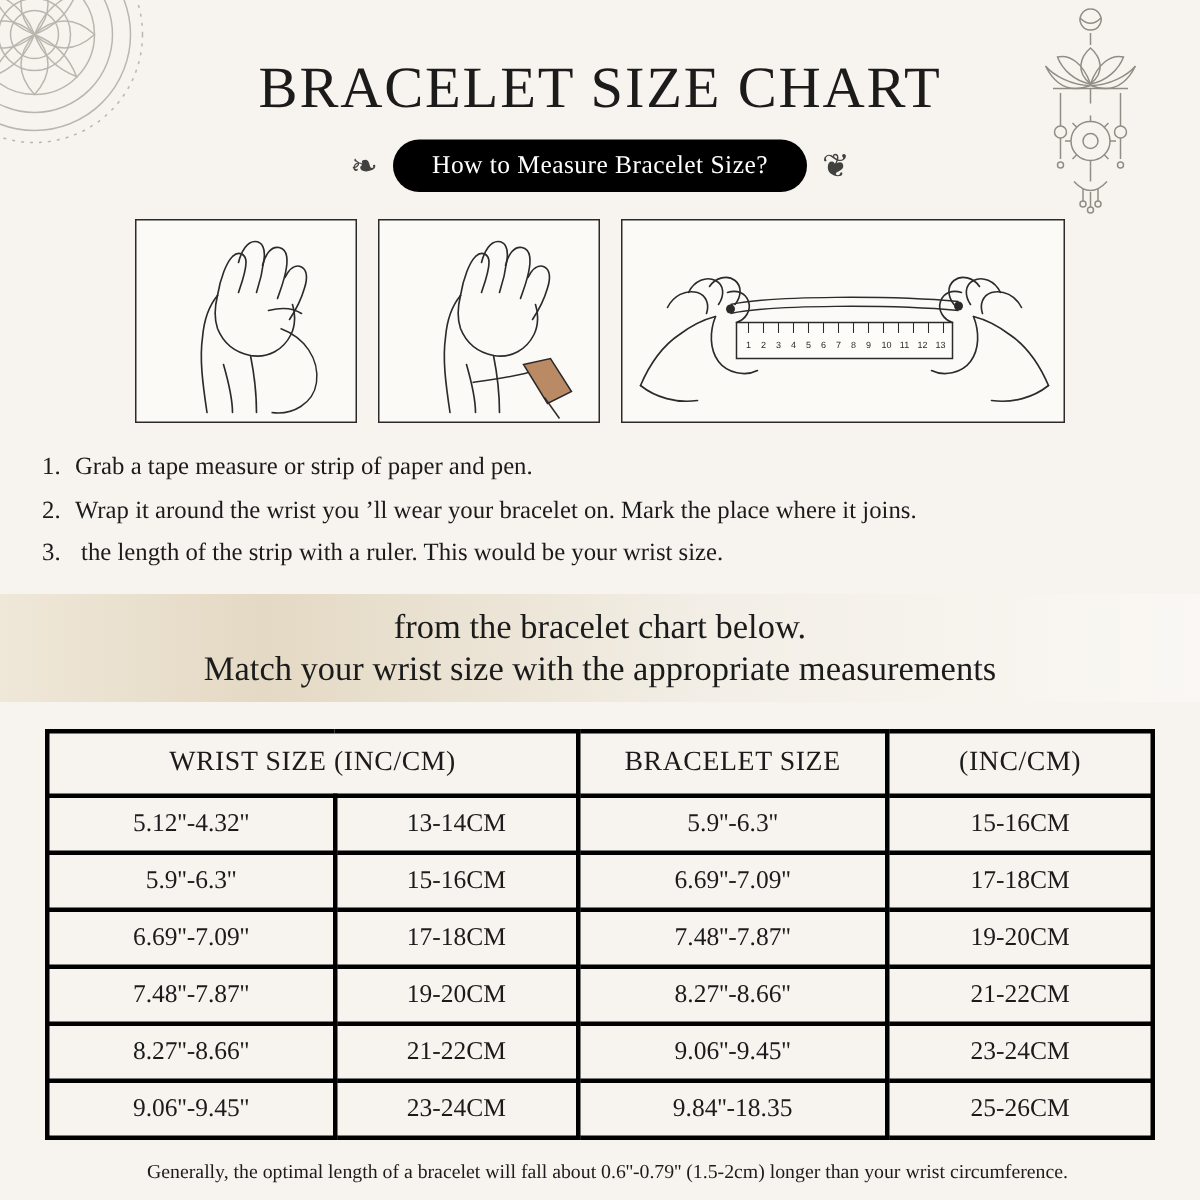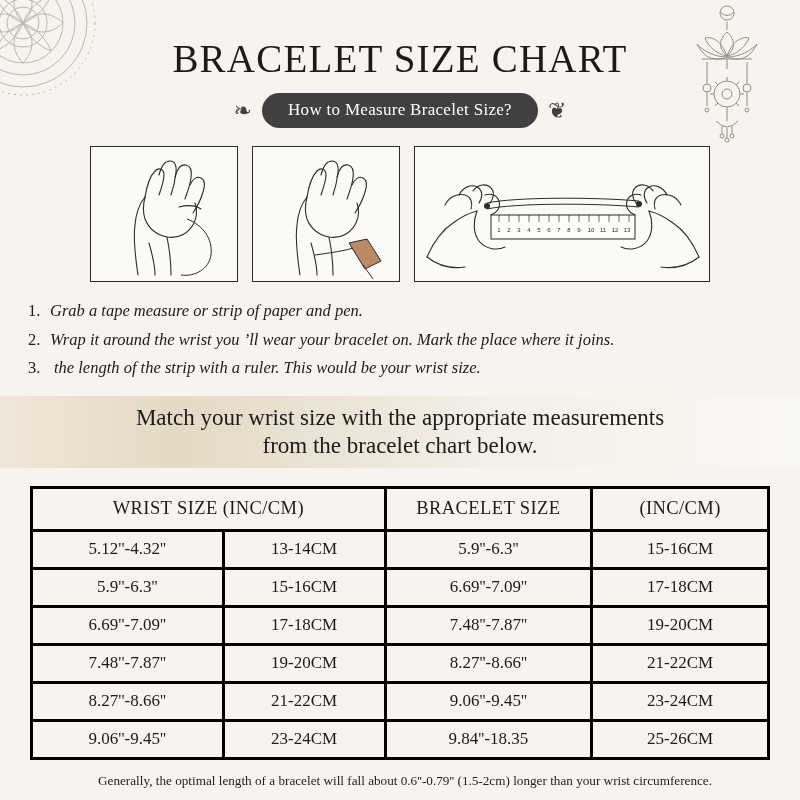--- a/index.html
+++ b/index.html
@@ -54,21 +54,21 @@
   }
 
   .subtitle-wrap {
     display: flex;
     justify-content: center;
     align-items: center;
     margin-top: 12px;
     gap: 10px;
   }
   .subtitle-pill {
-    background: #404040;
+    background: #000000;
     color: #fff;
     border-radius: 18px;
     padding: 7px 26px 8px;
     font-size: 17px;
     letter-spacing: .3px;
     font-family: "Liberation Serif", serif;
   }
   .flourish {
     font-size: 22px;
     color: #222;
@@ -98,21 +98,21 @@
     font-size: 16.5px;
     line-height: 1.62;
     font-family: "Liberation Serif", serif;
   }
   .step {
     display: flex;
     gap: 6px;
     margin-bottom: 2px;
   }
   .step .num { width: 16px; flex: none; }
-  .step .txt { flex: 1; font-style: italic; }
+  .step .txt { flex: 1; }
   .step .cont { margin-left: 4px; display: block; }
 
   
   .banner {
     margin-top: 14px;
     height: 72px;
     background: linear-gradient(90deg, #efe7d8 0%, #e4d9c4 22%, #f3efe7 60%, #faf8f4 100%);
     display: flex;
     align-items: center;
     justify-content: center;
@@ -363,22 +363,22 @@
     <div class="step">
       <span class="num">3.</span>
       <span class="txt">
         <span class="cont">the length of the strip with a ruler. This would be your wrist size.</span>
       </span>
     </div>
   </div>
 
   <div class="banner">
     <div class="banner-text">
+      <div>from the bracelet chart below.</div>
       <div>Match your wrist size with the appropriate measurements</div>
-      <div>from the bracelet chart below.</div>
     </div>
   </div>
 
   <table class="size-table">
     <thead>
       <tr>
         <th colspan="2" class="col-a">WRIST SIZE (INC/CM)</th>
         <th class="col-c">BRACELET SIZE</th>
         <th class="col-d">(INC/CM)</th>
       </tr>

